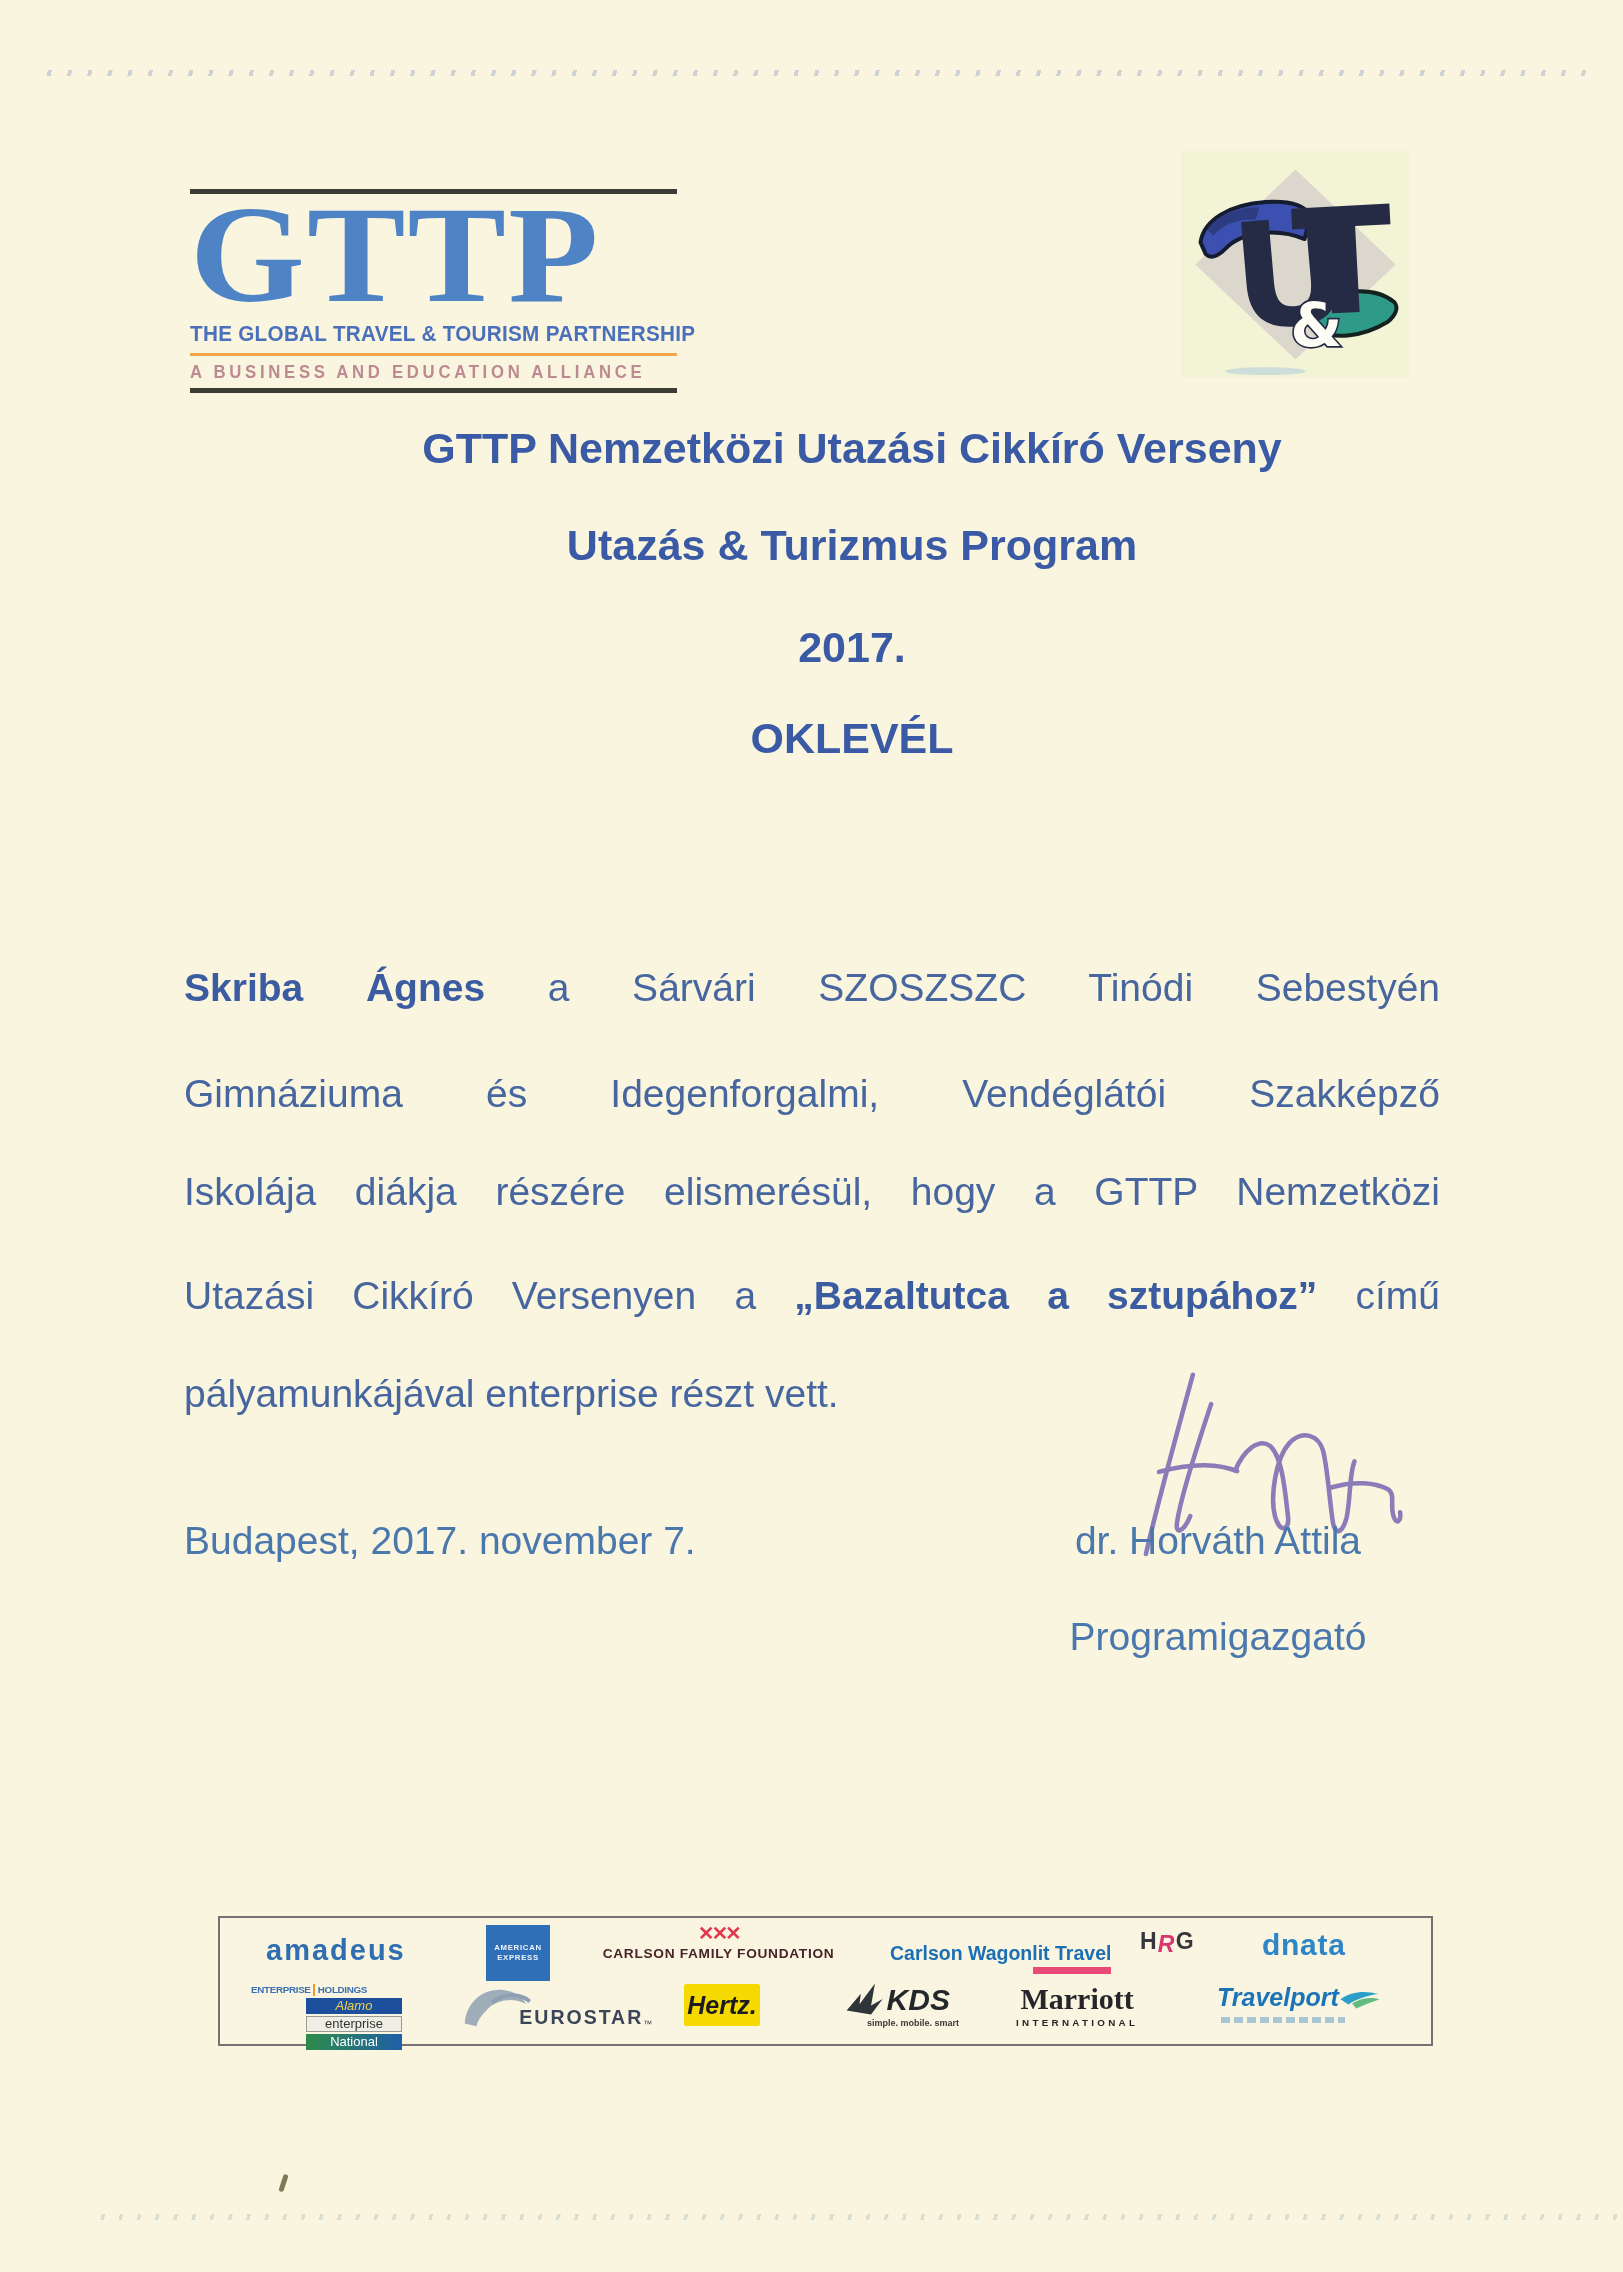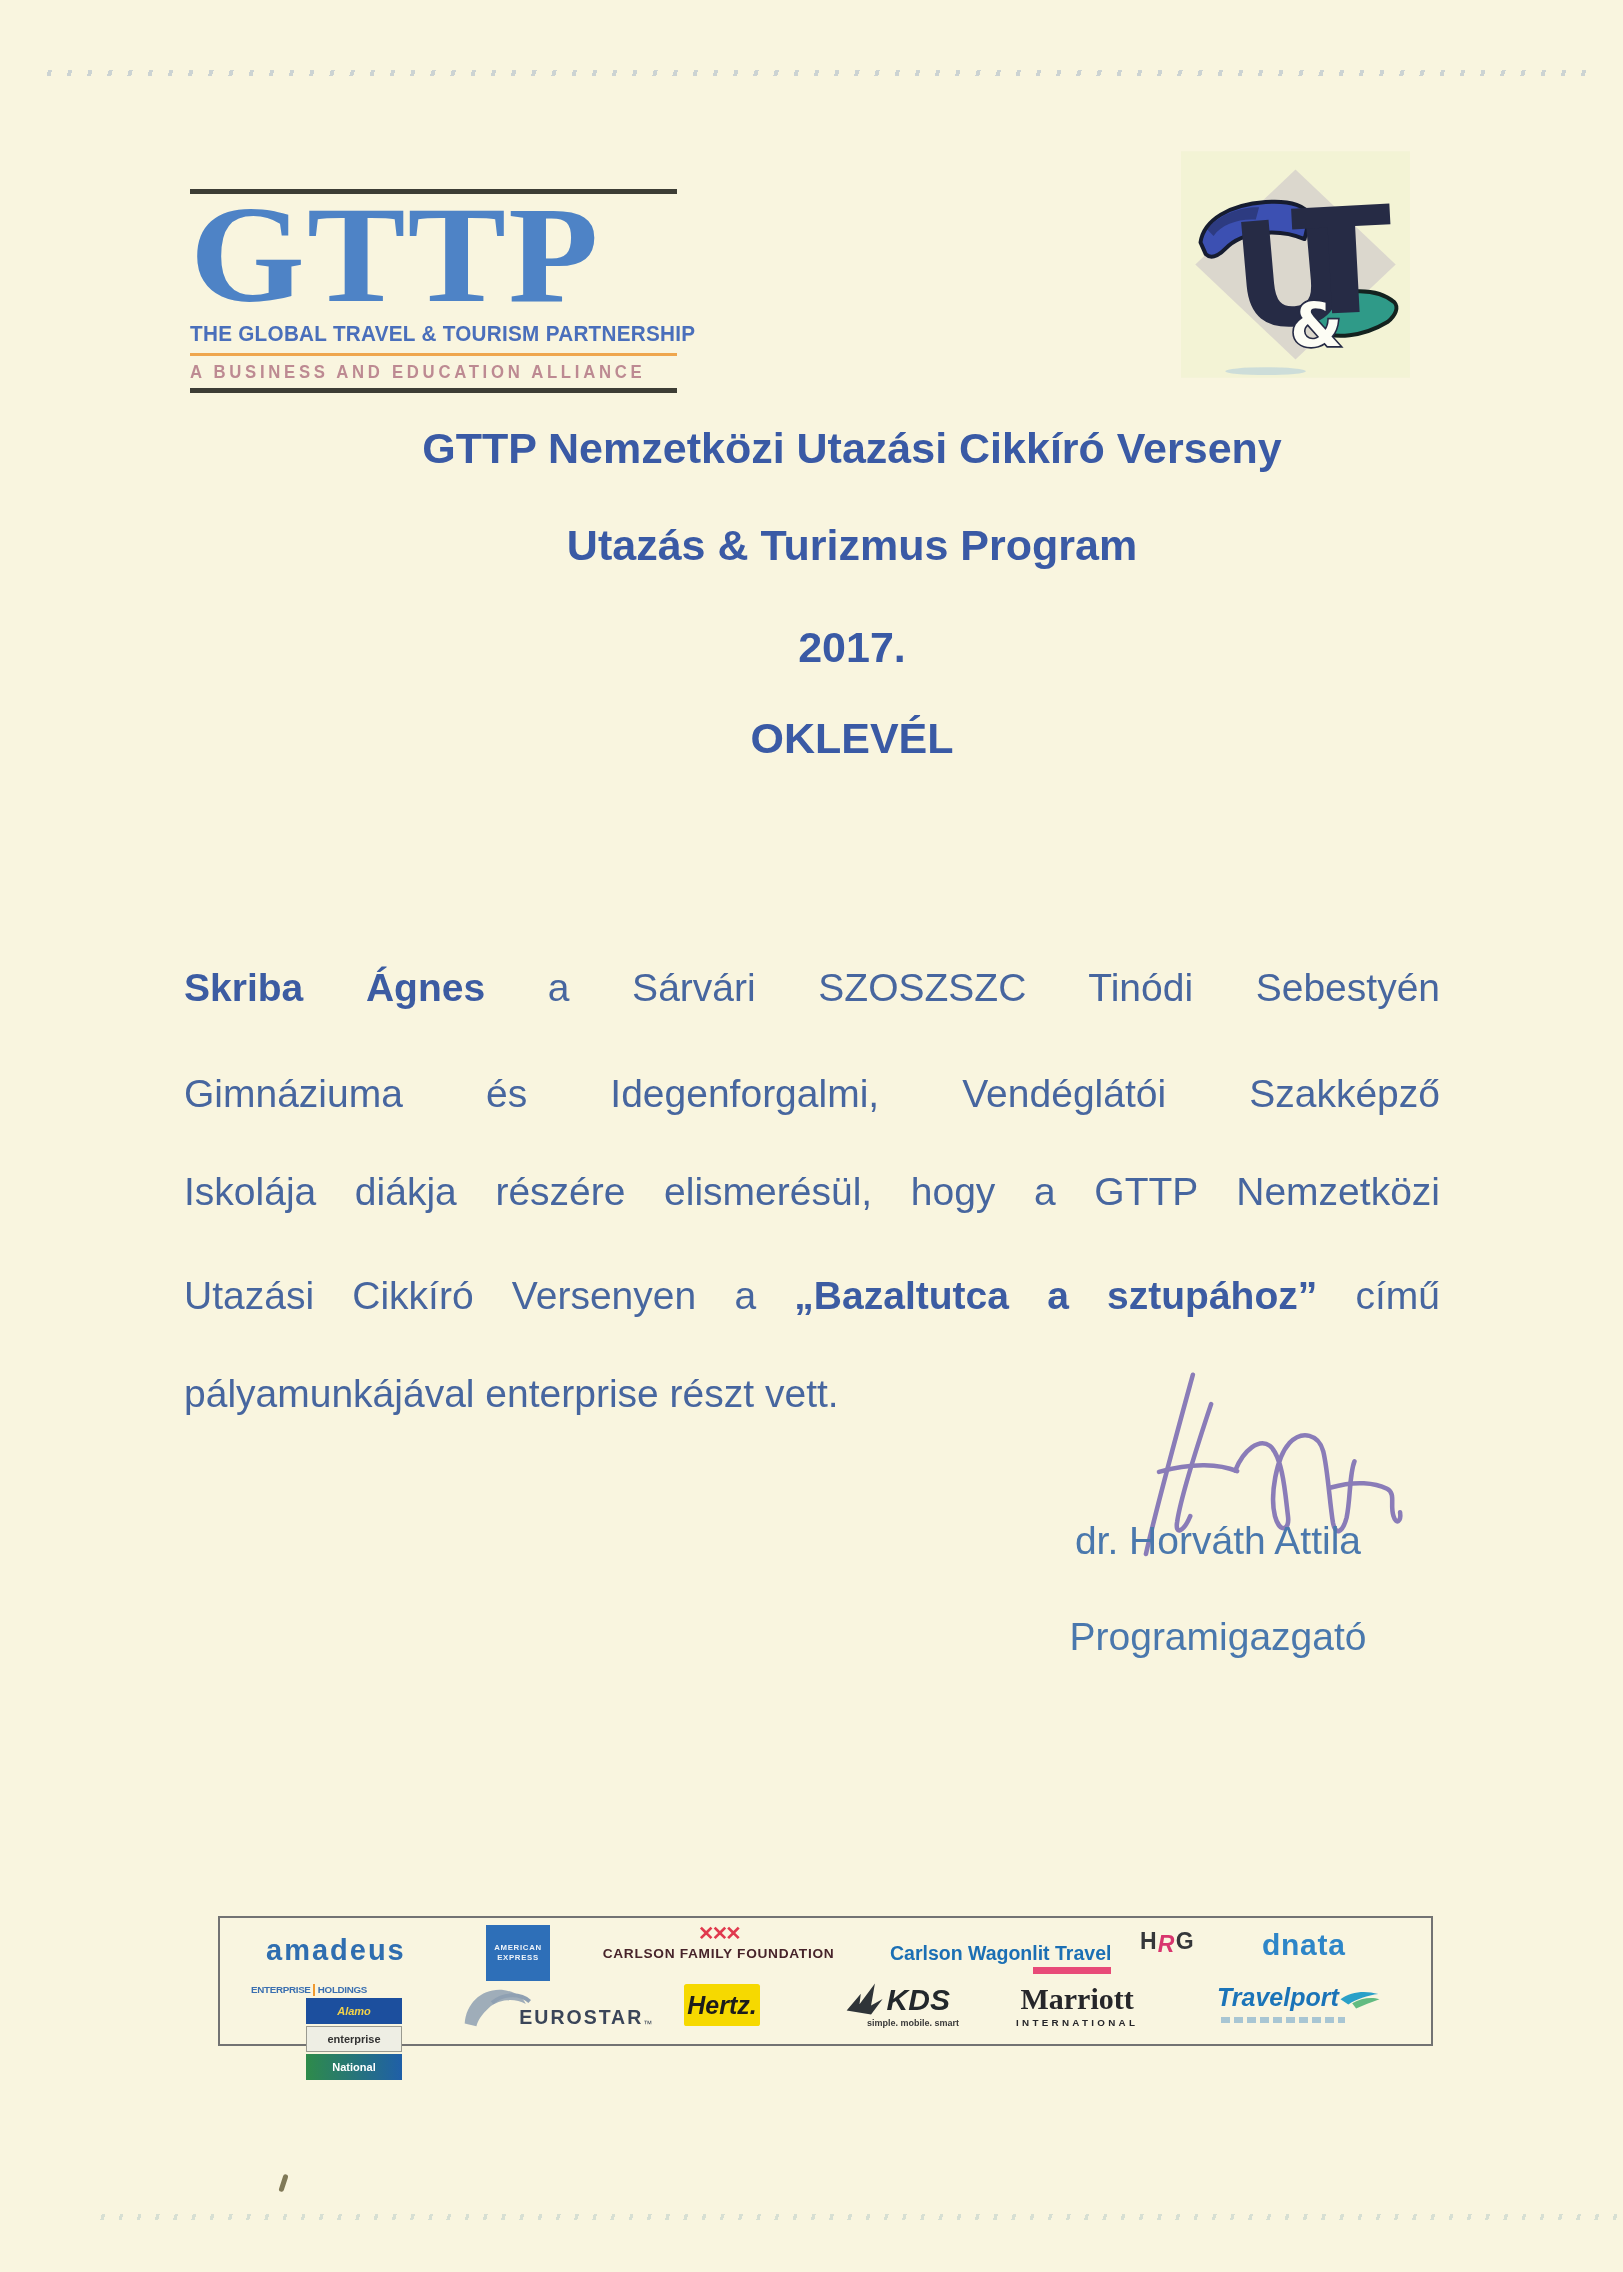--- a/index.html
+++ b/index.html
@@ -93,22 +93,22 @@
   .hrg .h, .hrg .g { color:#35373a; }
   .hrg .r { color:#d8356e; font-style:italic; margin:0 -5.2px; position:relative; top:2.6px; }
   .dnata { left:1042px; top:10.4px; font-size:30px; font-weight:bold; color:#2e86c8; letter-spacing:0.7px; }
 
   .enterprise { left:31px; top:66px; width:151px; font-size:9.8px; font-weight:bold; }
   .enterprise .hdr { display:flex; align-items:center; gap:2.6px; }
   .enterprise .hdr .e1 { color:#3a6fb0; letter-spacing:-0.3px; }
   .enterprise .hdr .sep { width:2px; height:11.7px; background:#f09a30; }
   .enterprise .hdr .e2 { color:#3a6fb0; letter-spacing:-0.3px; }
   .mini-bars { margin-left:55px; margin-top:1.3px; }
-  .mini-bar { width:96px; height:26px; margin-top:2px; display:flex; align-items:center; justify-content:center;
-    font-size:11px; font-weight:bold; box-sizing:border-box; }
+  .mini-bar { width:96px; height:16px; margin-top:2px; display:flex; align-items:center; justify-content:center;
+    font-size:13px; font-weight:normal; box-sizing:border-box; }
   .mb-alamo { background:#1c4f9e; color:#f2d24a; font-style:italic; }
   .mb-ent { background:#eeeee4; color:#333; border:0.7px solid #9a9a90; }
   .mb-nat { background:linear-gradient(90deg,#2e8b4a,#1f5fa8); color:#fff; }
 
   .eurostar { left:233px; top:65px; display:flex; align-items:flex-end; }
   .eurostar .txt { font-size:19.5px; font-weight:bold; color:#3a4558; letter-spacing:2px; margin-left:-11.7px; }
   .eurostar sup { font-size:9px; color:#3a4558; }
   .hertz { left:464px; top:66px; width:76px; height:42px; background:#f6d900; border-radius:2.6px;
     display:flex; align-items:center; justify-content:center; }
   .hertz span { font-size:25px; font-weight:bold; font-style:italic; color:#1c1c1c; }
@@ -176,20 +176,21 @@
   <svg class="signature-svg" width="313" height="202" viewBox="0 0 480 310">
     <g fill="none" stroke="#7e6fb4" stroke-width="7" stroke-linecap="round" opacity="0.9">
       <path d="M150,15 C135,70 95,215 78,290"></path>
       <path d="M178,60 C158,120 132,200 126,240 C122,262 136,256 146,232"></path>
       <path d="M98,164 C150,149 192,152 218,163"></path>
       <path d="M215,162 C228,130 252,112 268,124 C288,140 292,200 296,232 C299,255 283,258 276,232 C268,200 278,142 298,120 C318,99 343,107 350,132 C357,160 360,212 365,242 C369,263 380,257 386,234 C392,205 390,168 398,148"></path>
       <path d="M362,188 C400,177 430,181 448,190 C462,197 452,215 458,232 C462,246 470,240 468,226"></path>
     </g>
   </svg>
 
+  <div class="date-line">Budapest, 2017. november 7.</div>
   <div class="sign-col signer">dr. Horváth Attila</div>
   <div class="sign-col signer-title">Programigazgató</div>
 
   <div class="sponsor-box">
 
     <div class="sp amadeus">amadeus</div>
 
     <div class="sp amex">
       <span>AMERICAN</span>
       <span>EXPRESS</span>

